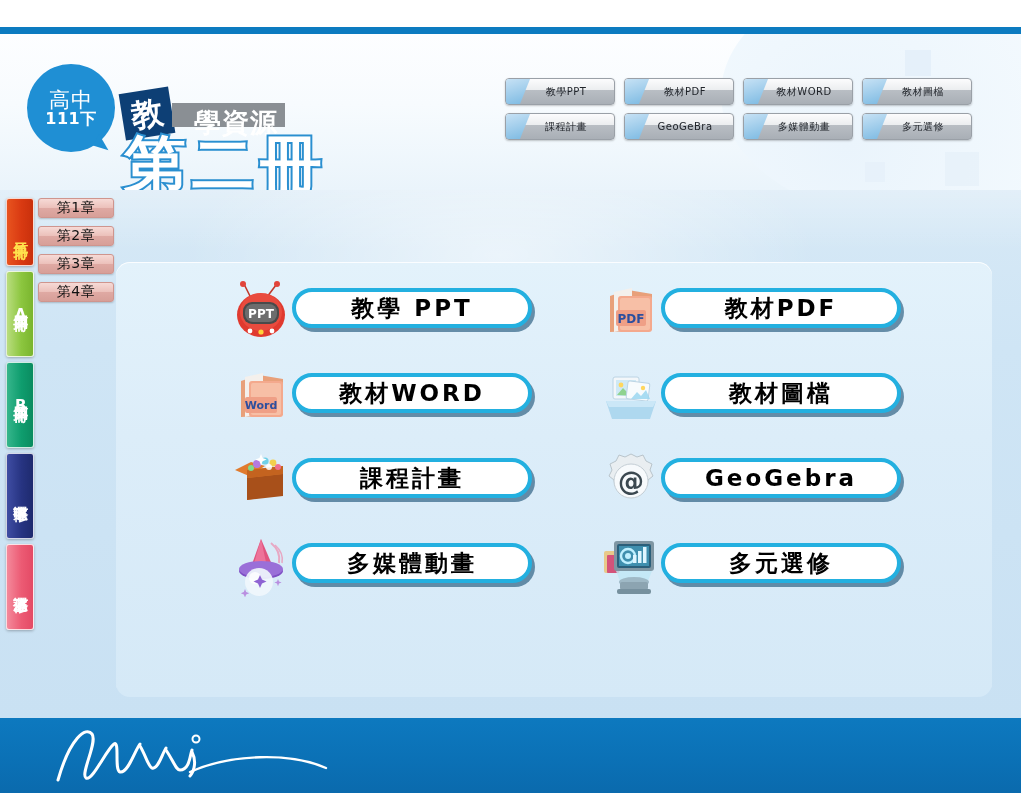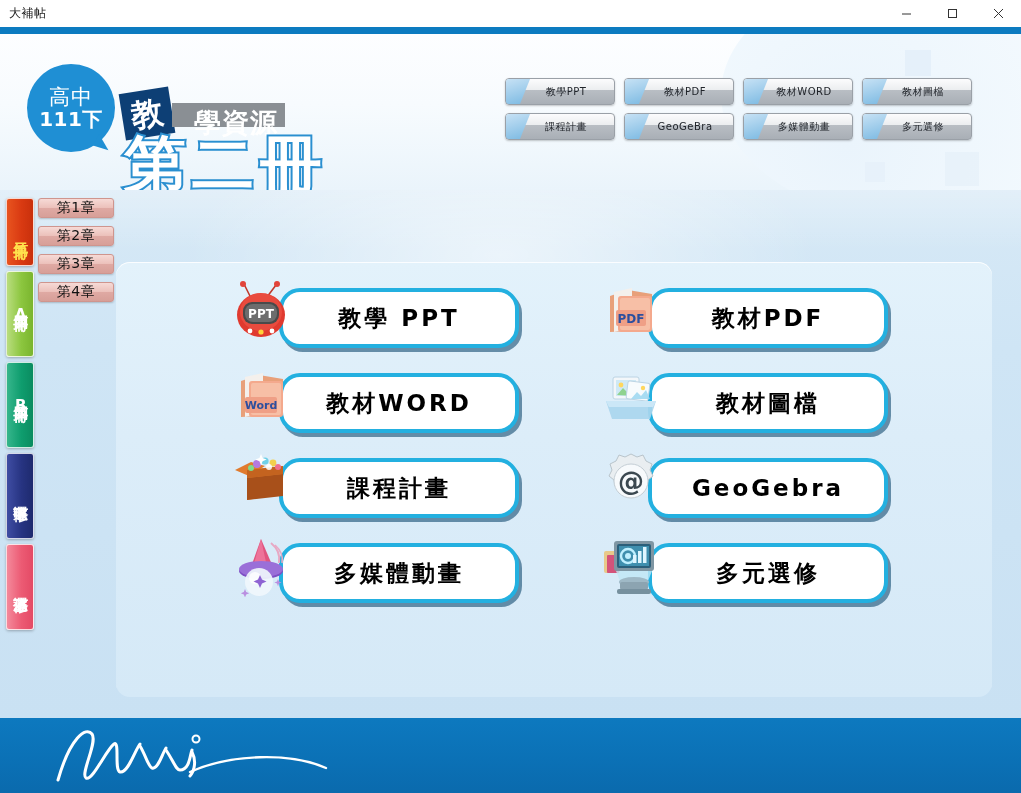--- a/index.html
+++ b/index.html
@@ -47,21 +47,21 @@
     position:absolute; left:5px; top:24px; width:88px; height:88px; border-radius:50%;
     background:#1f8fd4; color:#fff; display:flex; flex-direction:column;
     align-items:center; justify-content:center; line-height:1.05;
   }
   .bubble:after {
     content:""; position:absolute; right:4px; bottom:2px;
     border-left:16px solid #1f8fd4; border-top:10px solid transparent;
     border-bottom:3px solid transparent; transform:rotate(28deg);
   }
   .bubble .b1 { font-size:21px; font-weight:normal; letter-spacing:1px; }
-  .bubble .b2 { font-size:20px; font-weight:bold; letter-spacing:.5px; }
+  .bubble .b2 { font-size:16px; font-weight:bold; letter-spacing:.5px; }
   .jiao {
     position:absolute; left:100px; top:50px; width:50px; height:47px;
     background:#0d3f75; color:#fff; font-size:32px; font-weight:bold;
     display:flex; align-items:center; justify-content:center;
     transform:rotate(-9deg); line-height:1;
   }
   .xueziyuan {
     position:absolute; left:150px; top:63px; height:24px; padding:16px 7px 0 22px;
     background:#8a8f94; color:#fff; font-size:27px; font-weight:bold;
     display:flex; align-items:center; letter-spacing:1px;
@@ -143,62 +143,41 @@
     position:absolute; left:116px; top:72px; width:876px; height:435px;
     border-radius:14px;
     background:linear-gradient(180deg,#e3f2fb 0%, #dcedf9 40%, #d5e9f7 100%);
     box-shadow:inset 0 1px 0 rgba(255,255,255,.85);
   }
   .grid { position:absolute; left:115px; top:18px; width:660px; }
   .grid-row { display:flex; gap:81px; margin-bottom:23px;text-decoration:underline; }
 
   .item { position:relative; width:288px; height:62px; }
   .item .pill {
-    position:absolute; left:48px; top:8px; width:240px; height:60px;
+    position:absolute; left:61px; top:8px; width:240px; height:40px;
     background:#ffffff; border:4px solid #23b0e0; border-radius:21px;
     box-shadow:3px 4px 0 rgba(0,60,100,.55);
     display:flex; align-items:center; justify-content:center;
     font-size:23px; font-weight:bold; color:#000; cursor:pointer;
     letter-spacing:3px; white-space:nowrap;
   }
   .item .icon { position:absolute; left:0px; top:0px; width:62px; height:62px; z-index:3; }
 
   
   .footer {
     position:absolute; left:0; top:718px; width:1021px; height:75px;
     background:linear-gradient(180deg,#0d79bf 0%, #0b71b6 55%, #0a6aad 100%);
   }
   .nani { position:absolute; left:40px; top:6px; width:300px; height:62px; }
 </style>
 </head>
 <body>
 
 <div id="app">
 
-  <div class="titlebar">
-    <div class="titlebar-text">大補帖</div>
-    <div class="winbtns">
-      <div class="winbtn">
-        <svg width="11" height="11" viewBox="0 0 11 11">
-            <line x1="1" y1="6" x2="10" y2="6" stroke="#333" stroke-width="1"></line>
-          </svg>
-      </div>
-      <div class="winbtn">
-        <svg width="11" height="11" viewBox="0 0 11 11">
-            <rect x="1.5" y="1.5" width="8" height="8" fill="none" stroke="#333" stroke-width="1"></rect>
-          </svg>
-      </div>
-      <div class="winbtn close">
-        <svg width="11" height="11" viewBox="0 0 11 11">
-            <line x1="1" y1="1" x2="10" y2="10" stroke="#333" stroke-width="1"></line>
-            <line x1="10" y1="1" x2="1" y2="10" stroke="#333" stroke-width="1"></line>
-          </svg>
-      </div>
-    </div>
-  </div>
 
   <div class="accentbar"></div>
 
   <div class="header">
     <div class="hdr-arc"></div>
     <div class="hdr-deco" style="left:905px;top:16px;width:26px;height:26px;"></div>
     <div class="hdr-deco" style="left:945px;top:118px;width:34px;height:34px;opacity:.5;"></div>
     <div class="hdr-deco" style="left:865px;top:128px;width:20px;height:20px;opacity:.45;"></div>
 
     <div class="logo">

